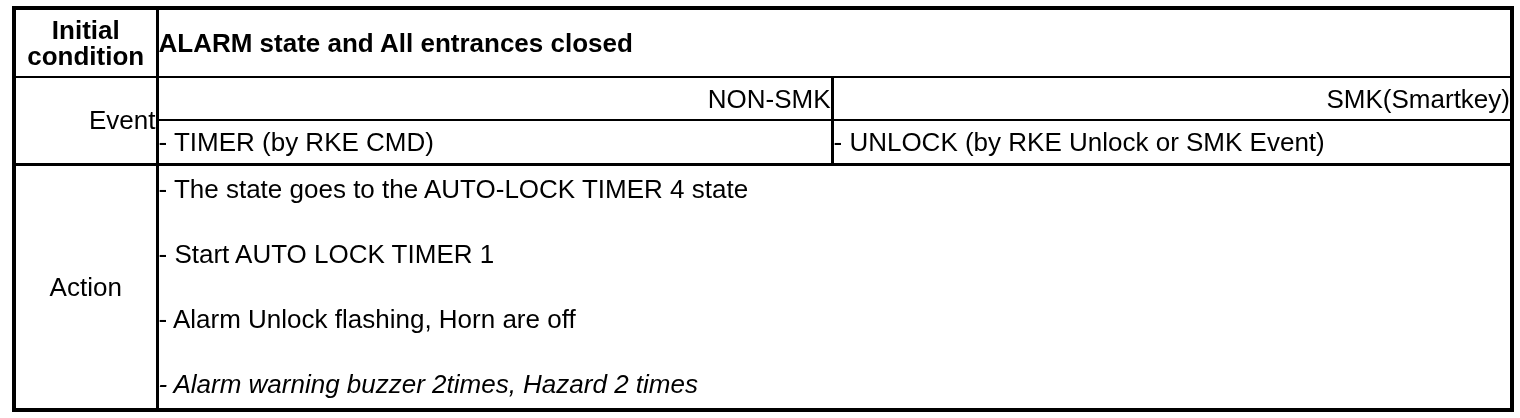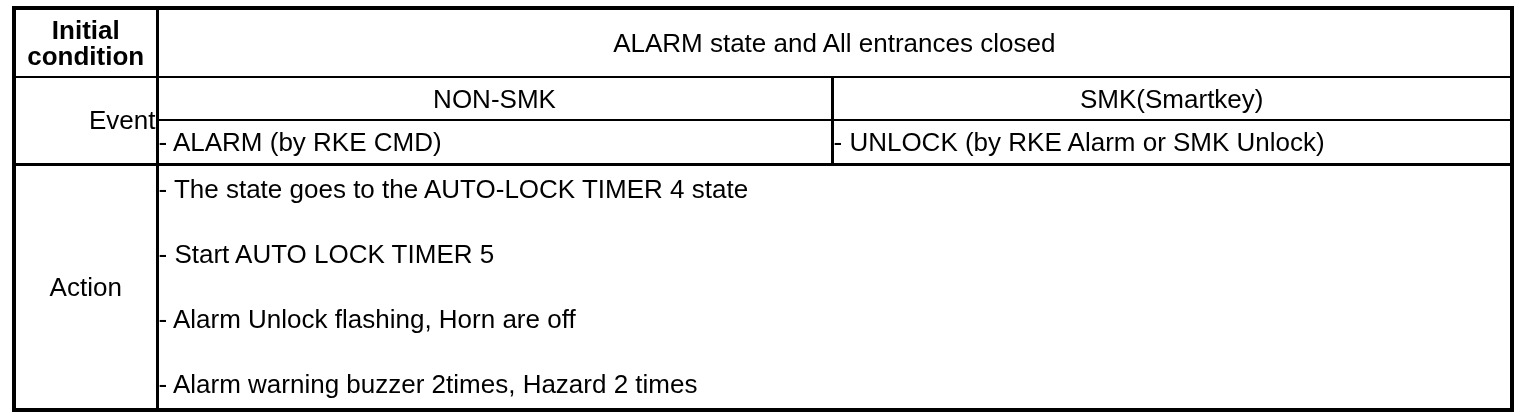--- a/index.html
+++ b/index.html
@@ -26,30 +26,29 @@
   .doc-table td {
     border: 2px solid #000000;
     padding: 0;
     overflow: hidden;
     vertical-align: middle;
   }
   
   .doc-table td.vsep {
     border-left-width: 3px;
   }
-  .center { text-align: center; }
+  .center { text-align: right; }
   .cell-initial-label {
     text-align: center;
     font-weight: bold;
     line-height: 26px;
     padding: 0 18px;
   }
   .cell-span-header {
-    text-align: center;
-    font-weight: normal;
+    font-weight: bold;
   }
   .cell-rowlabel-top {
     text-align: right;
     vertical-align: top;
     padding-top: 9px;
   }
   .cell-event-item {
     text-align: left;
     padding-left: 14px;
   }
@@ -63,21 +62,21 @@
   }
   .cell-action-body {
     vertical-align: top;
     padding: 9px 0 0 14px;
   }
   .action-line {
     line-height: 21px;
     margin-bottom: 44px;
     white-space: nowrap;
   }
-  .action-line:last-child { margin-bottom: 0; }
+  .action-line:last-child { margin-bottom: 0; font-style: italic; }
 </style>
 </head>
 <body>
 
 <table class="doc-table">
   <colgroup>
     <col style="width:143px">
     <col style="width:675px">
     <col style="width:680px">
   </colgroup>
@@ -85,26 +84,26 @@
       <tr style="height:69px">
     <td class="cell-initial-label">Initial condition</td>
     <td colspan="2" class="cell-span-header vsep">ALARM state and All entrances closed</td>
   </tr>
   <tr style="height:43px">
     <td rowspan="2" class="cell-rowlabel-top">Event</td>
     <td class="center vsep">NON-SMK</td>
     <td class="center vsep">SMK(Smartkey)</td>
   </tr>
   <tr style="height:44px">
-    <td class="cell-event-item vsep">- ALARM (by RKE CMD)</td>
-    <td class="cell-event-item vsep">- UNLOCK (by RKE Alarm or SMK Unlock)</td>
+    <td class="cell-event-item vsep">- TIMER (by RKE CMD)</td>
+    <td class="cell-event-item vsep">- UNLOCK (by RKE Unlock or SMK Event)</td>
   </tr>
   <tr class="action-row">
     <td class="cell-action-label">Action</td>
     <td colspan="2" class="cell-action-body vsep">
       <div class="action-line">- The state goes to the AUTO-LOCK TIMER 4 state</div>
-      <div class="action-line">- Start AUTO LOCK TIMER 5</div>
+      <div class="action-line">- Start AUTO LOCK TIMER 1</div>
       <div class="action-line">- Alarm Unlock flashing, Horn are off</div>
       <div class="action-line">- Alarm warning buzzer 2times, Hazard 2 times</div>
     </td>
   </tr>
 </tbody>
   </table>
 
 </body></html>

